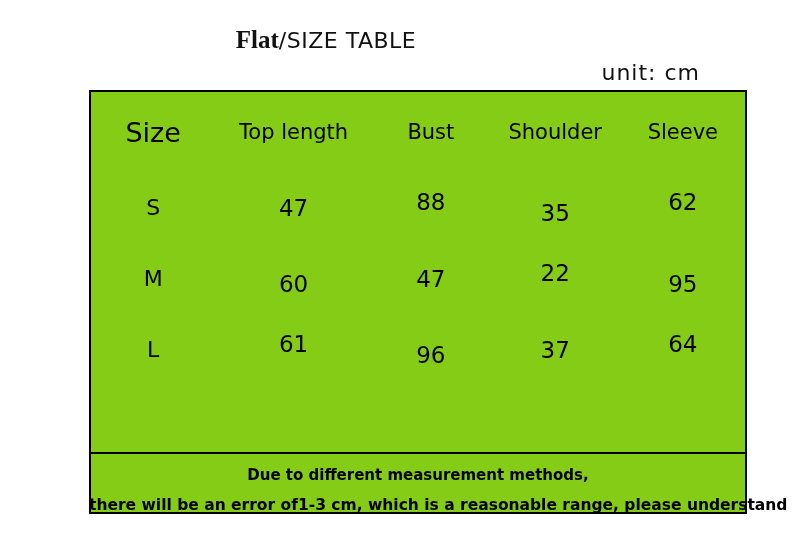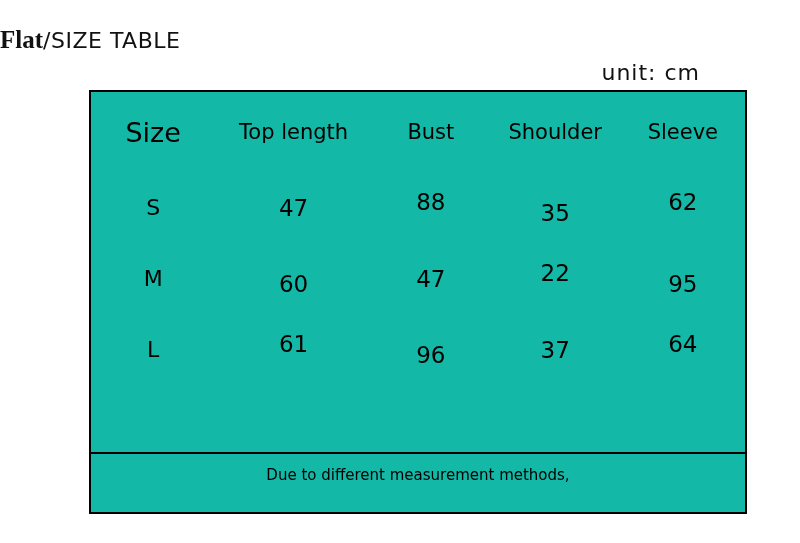--- a/index.html
+++ b/index.html
@@ -21,21 +21,21 @@
     width: 800px;
     height: 543px;
   }
 
   
   .title-row {
     position: absolute;
     top: 26px;
     left: 0;
     width: 652px;
-    text-align: left;
+    text-align: center;
     white-space: nowrap;
   }
   .title-bold {
     font-family: "Liberation Serif", serif;
     font-weight: bold;
     font-size: 25px;
     letter-spacing: 0px;
   }
   .title-rest {
     font-family: "DejaVu Sans", sans-serif;
@@ -58,21 +58,21 @@
 
   
   .table-frame {
     position: absolute;
     left: 89px;
     top: 90px;
     width: 658px;
     height: 424px;
     border: 2px solid #000000;
     box-sizing: border-box;
-    background: #14b8a6;
+    background: #84cc16;
   }
 
   table.size-table {
     width: 100%;
     border-collapse: collapse;
     table-layout: fixed;
   }
   table.size-table th,
   table.size-table td {
     border: none;
@@ -114,21 +114,21 @@
   .note {
     position: absolute;
     left: 89px;
     top: 452px;
     width: 658px;
     height: 62px;
     box-sizing: border-box;
     padding-top: 8px;
     text-align: center;
     font-family: "DejaVu Sans", sans-serif;
-    font-weight: normal;
+    font-weight: bold;
     font-size: 15px;
     line-height: 30px;
     color: #000000;
   }
   .note-line2 {
     font-size: 15.5px;
     white-space: nowrap;
     position: relative;
     left: 0px;
   }
@@ -177,15 +177,16 @@
           <td class="n-md">37</td>
           <td class="n-up">64</td>
         </tr>
       </tbody>
     </table>
   </div>
 
   <div class="note-sep"></div>
   <div class="note">
     <div>Due to different measurement methods,</div>
+    <div class="note-line2">there will be an error of1-3 cm, which is a reasonable range, please understand</div>
   </div>
 
 </div>
 
 </body></html>

